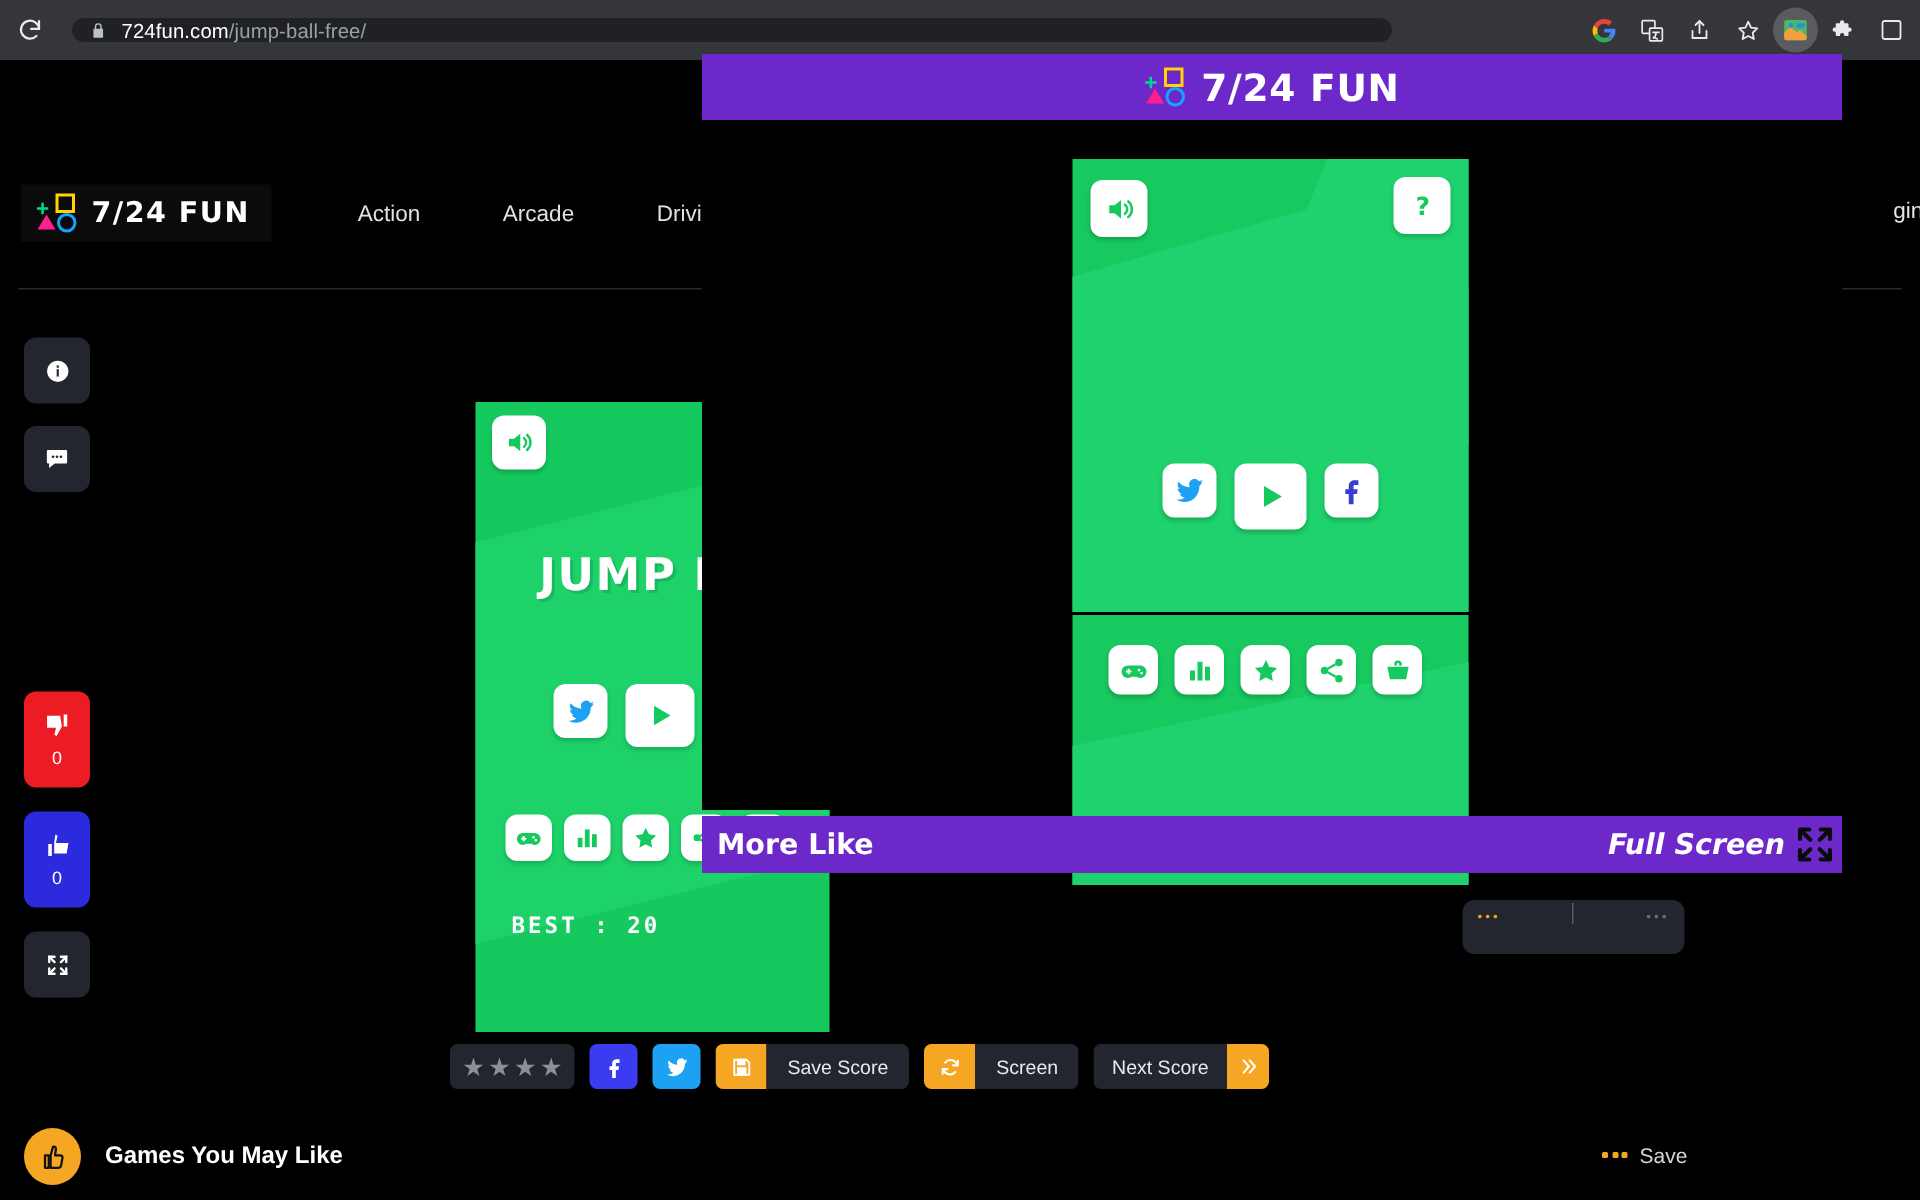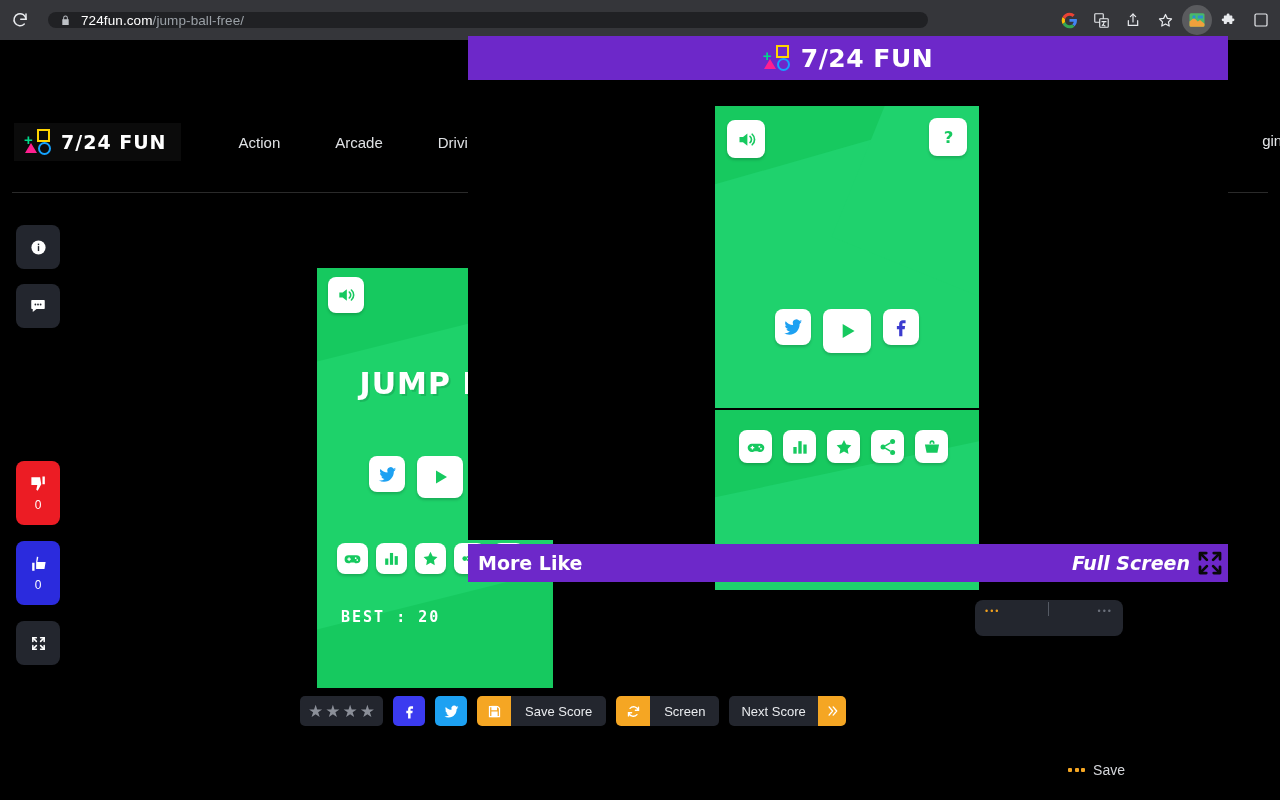--- a/index.html
+++ b/index.html
@@ -351,20 +351,29 @@
       <div class="combo rev">
         <div class="lb">Next Score</div>
         <div class="ic">
           <svg width="14" height="14" viewBox="0 0 24 24" fill="none" stroke="#fff" stroke-width="2.4" stroke-linecap="round" stroke-linejoin="round">
               <path d="M7 5l6 7-6 7M14 5l6 7-6 7"></path>
             </svg>
         </div>
       </div>
     </div>
 
+    <div class="gyml">
+      <div class="gyml-ic">
+        <svg width="20" height="20" viewBox="0 0 24 24" fill="none" stroke="#111" stroke-width="1.8" stroke-linejoin="round">
+            <path d="M6 21h3V11H6z"></path>
+            <path d="M10.5 11l2-7c1.7 0 2.5 1 2.2 2.4L14 11h4.2c1.2 0 2 1 1.8 2.1l-1.1 6C18.7 20.2 17.8 21 16.8 21H10.5z"></path>
+          </svg>
+      </div>
+      <div class="gyml-t">Games You May Like</div>
+    </div>
     <div class="more-link">
       <span class="dots">
           <i></i>
           <i></i>
           <i></i>
         </span>
       <span>Save</span>
     </div>
 
   </div>

